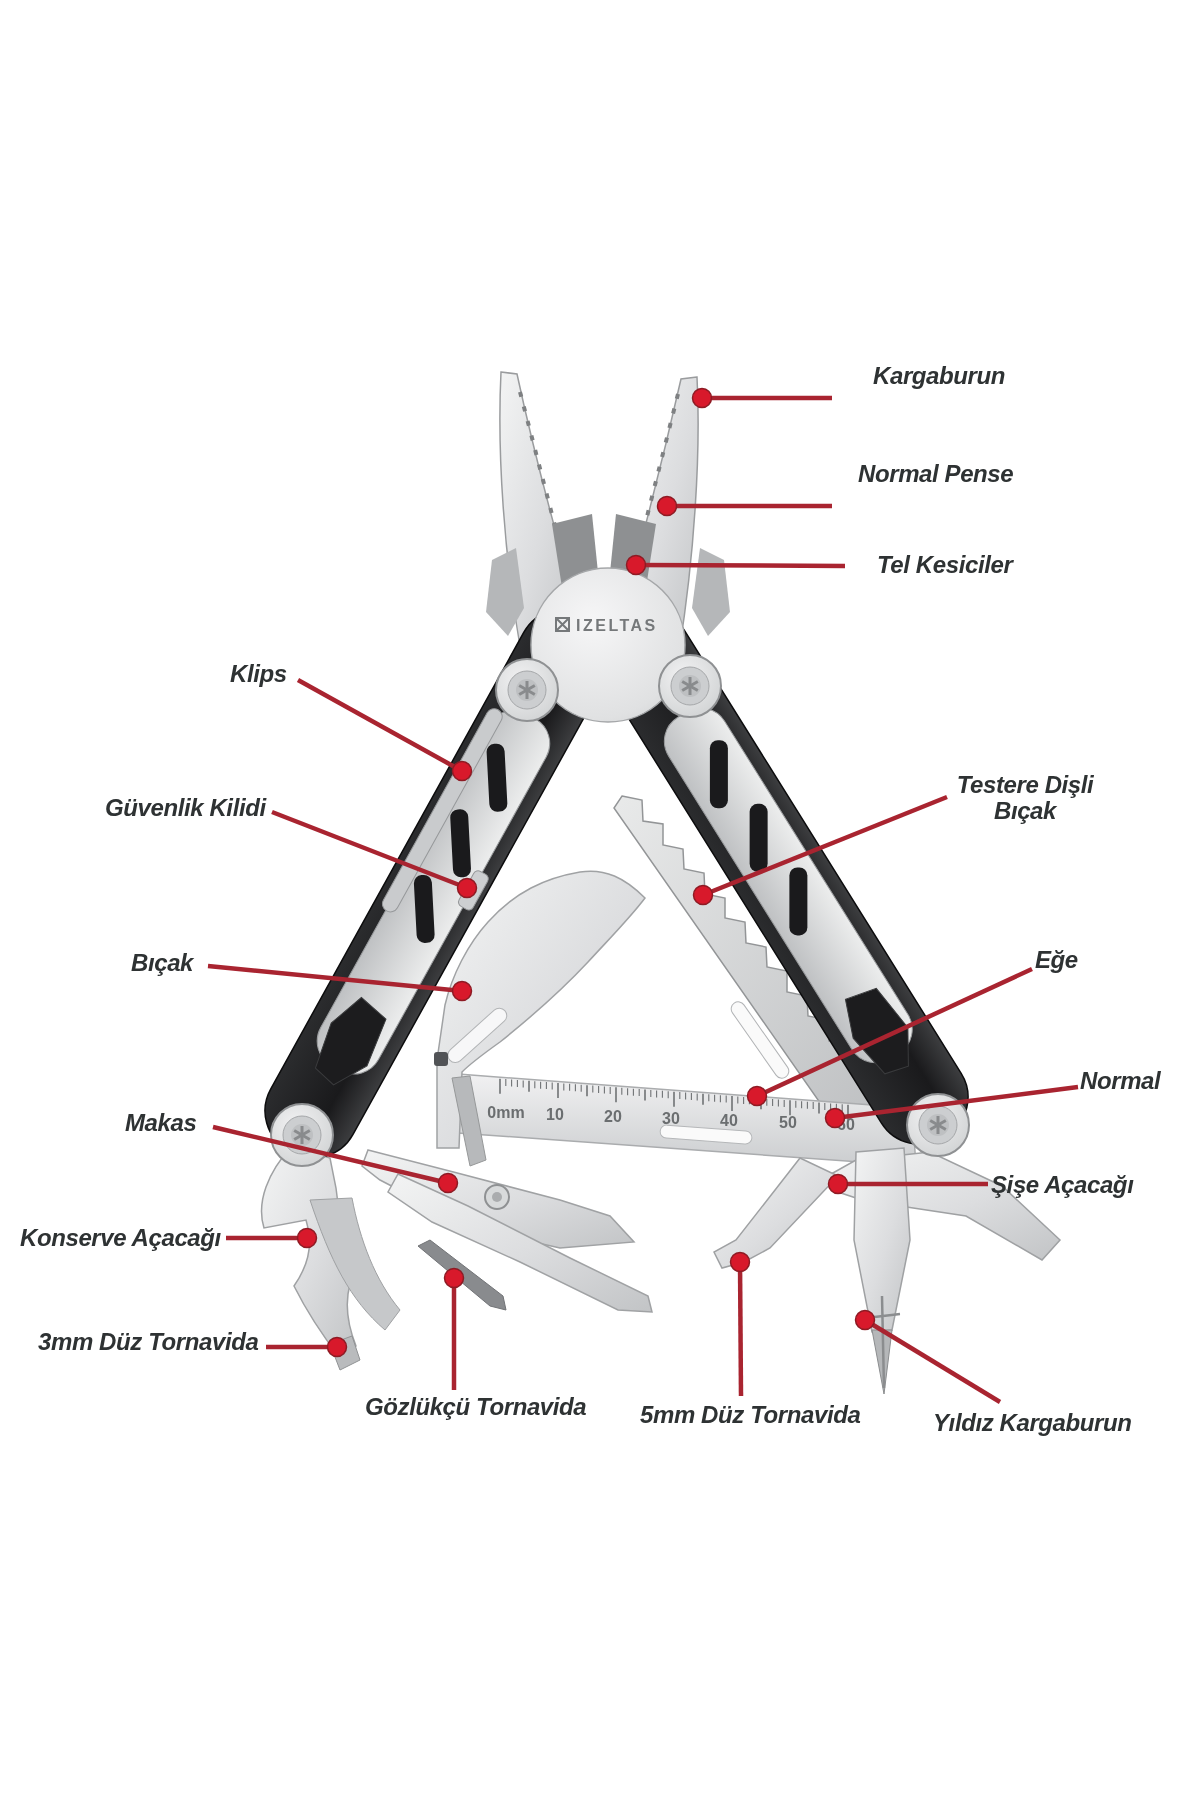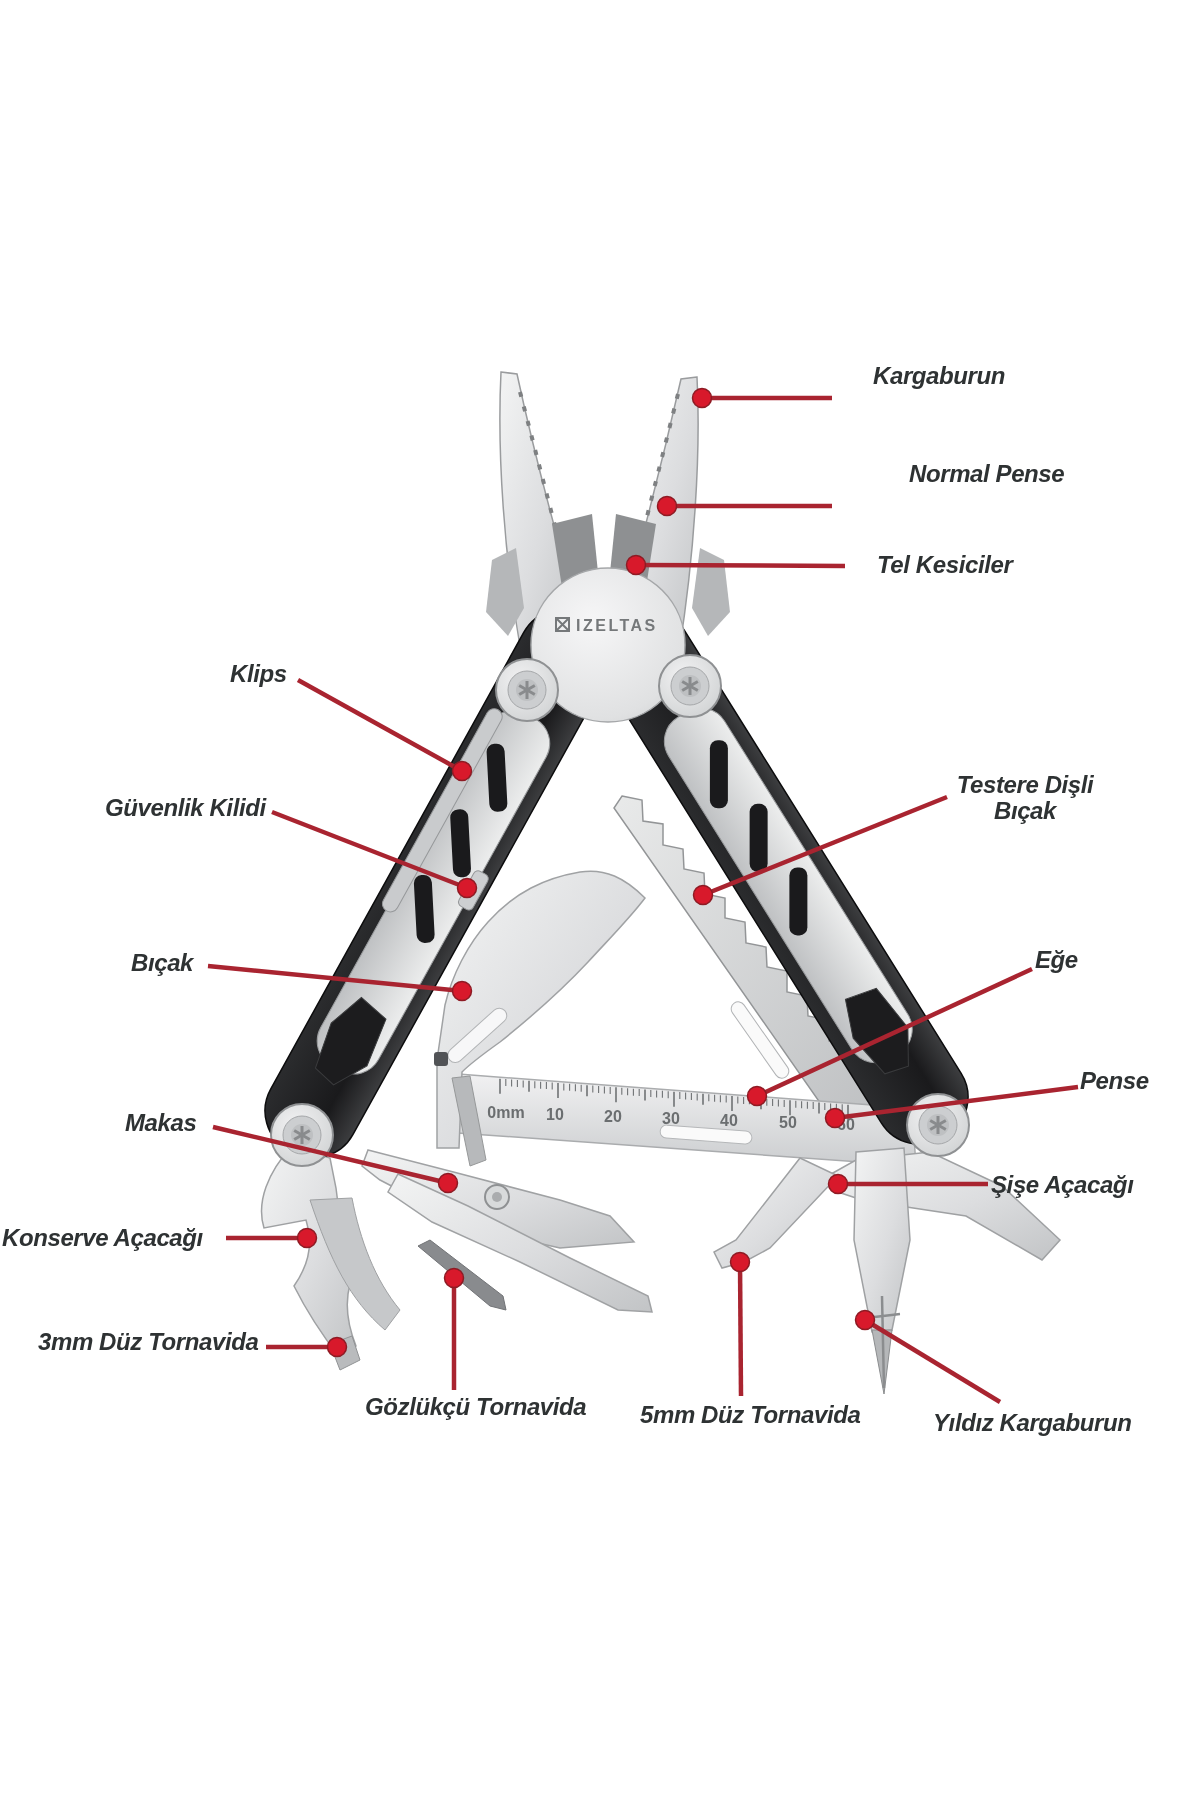--- a/index.html
+++ b/index.html
@@ -267,32 +267,32 @@
         <line x1="835" y1="1118" x2="1078" y2="1087" stroke="#a92430" stroke-width="4.5"></line>
         <circle cx="835" cy="1118" r="9.5" fill="#d8192b" stroke="#8e1b24" stroke-width="1.5"></circle>
         <line x1="757" y1="1096" x2="1032" y2="969" stroke="#a92430" stroke-width="4.5"></line>
         <circle cx="757" cy="1096" r="9.5" fill="#d8192b" stroke="#8e1b24" stroke-width="1.5"></circle>
         <line x1="703" y1="895" x2="947" y2="797" stroke="#a92430" stroke-width="4.5"></line>
         <circle cx="703" cy="895" r="9.5" fill="#d8192b" stroke="#8e1b24" stroke-width="1.5"></circle>
       </g>
   </svg>
 
   <div class="lbl" style="left:873px;top:363px">Kargaburun</div>
-  <div class="lbl" style="left:909px;top:461px">Normal Pense</div>
+  <div class="lbl" style="left:858px;top:461px">Normal Pense</div>
   <div class="lbl" style="left:877px;top:552px">Tel Kesiciler</div>
   <div class="lbl" style="left:230px;top:661px">Klips</div>
   <div class="lbl" style="left:105px;top:795px">Güvenlik Kilidi</div>
   <div class="lbl" style="left:131px;top:950px">Bıçak</div>
   <div class="lbl" style="left:125px;top:1110px">Makas</div>
-  <div class="lbl" style="left:2px;top:1225px">Konserve Açacağı</div>
+  <div class="lbl" style="left:20px;top:1225px">Konserve Açacağı</div>
   <div class="lbl" style="left:38px;top:1329px">3mm Düz Tornavida</div>
   <div class="lbl" style="left:365px;top:1394px">Gözlükçü Tornavida</div>
   <div class="lbl" style="left:640px;top:1402px">5mm Düz Tornavida</div>
   <div class="lbl" style="left:933px;top:1410px">Yıldız Kargaburun</div>
   <div class="lbl" style="left:991px;top:1172px">Şişe Açacağı</div>
-  <div class="lbl" style="left:1080px;top:1068px">Pense</div>
+  <div class="lbl" style="left:1080px;top:1068px">Normal</div>
   <div class="lbl" style="left:1035px;top:947px">Eğe</div>
   <div class="lbl lbl--center" style="left:930px;top:772px">
     <span>Testere Dişli</span>
     <span>Bıçak</span>
   </div>
 
 </div>
 
 </body></html>

